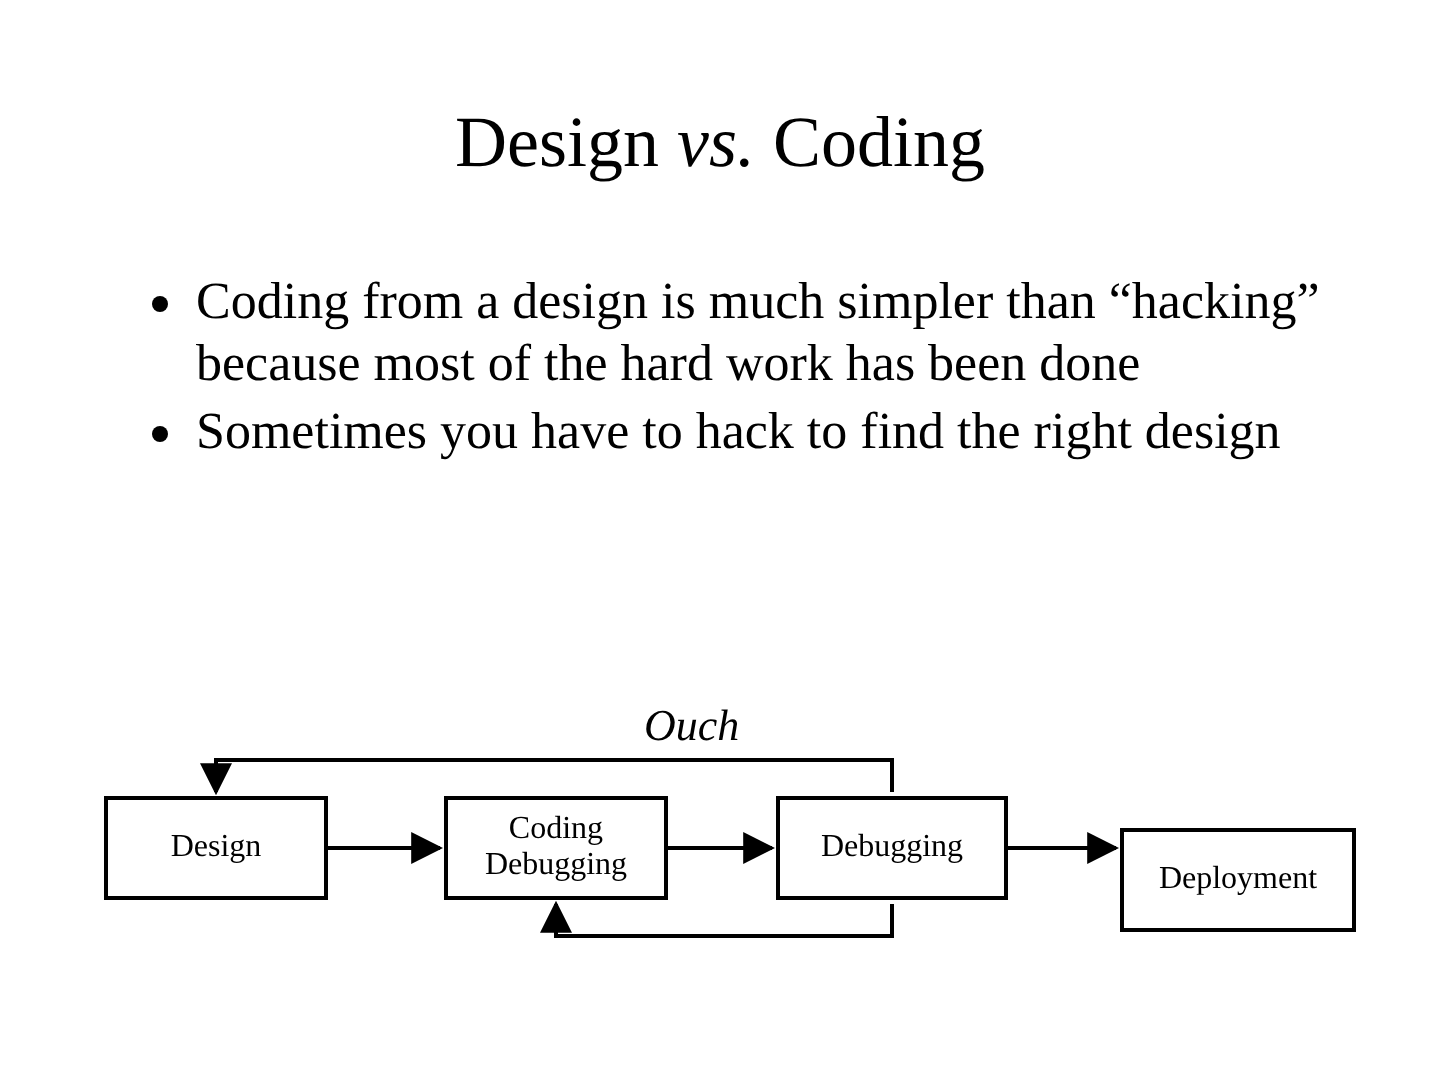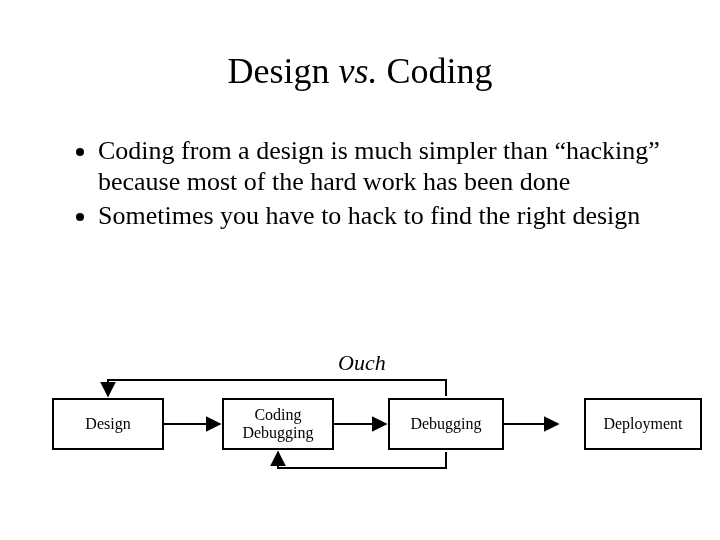--- a/index.html
+++ b/index.html
@@ -3,26 +3,26 @@
 <meta charset="utf-8">
 <style>
   * { box-sizing: border-box; margin: 0; padding: 0; }
   html, body { width: 720px; height: 540px; background: #fff; font-family: "Times New Roman", Times, serif; color: #000; }
   .slide { width: 720px; height: 428px; position: relative; padding: 50px 50px 40px 50px; }
   .title { text-align: center; font-size: 36px; font-weight: 400; margin-bottom: 44px; }
   .title .vs { font-style: italic; }
   .bullets { list-style: disc; padding-left: 48px; font-size: 26px; line-height: 1.18; }
   .bullets li { margin-bottom: 4px; }
   .diagram { position: absolute; left: 50px; top: 350px; width: 620px; height: 150px; }
-  .ouch { position: absolute; left: 288px; top: 0; font-size: 22px; font-style: italic; }
+  .ouch { position: absolute; left: 272px; top: 0; font-size: 22px; font-style: italic; }
   .box { position: absolute; border: 2px solid #000; background: #fff; display: flex; align-items: center; justify-content: center; font-size: 16px; text-align: center; line-height: 1.1; padding: 0 4px; height: 52px; top: 48px; }
   .box.design { left: 2px; width: 112px; }
   .box.coding { left: 172px; width: 112px; }
   .box.evaluation { left: 338px; width: 116px; }
-  .box.deployment { left: 534px; width: 118px; }
+  .box.deployment { left: 510px; width: 118px; margin-top: 16px; }
   svg.arrows { position: absolute; left: 0; top: 0; width: 620px; height: 150px; pointer-events: none; }
 </style>
 </head>
 <body>
 
 <div class="slide">
   <h1 class="title">
     <span>Design </span><span class="vs">vs.</span><span> Coding</span>
   </h1>
 

